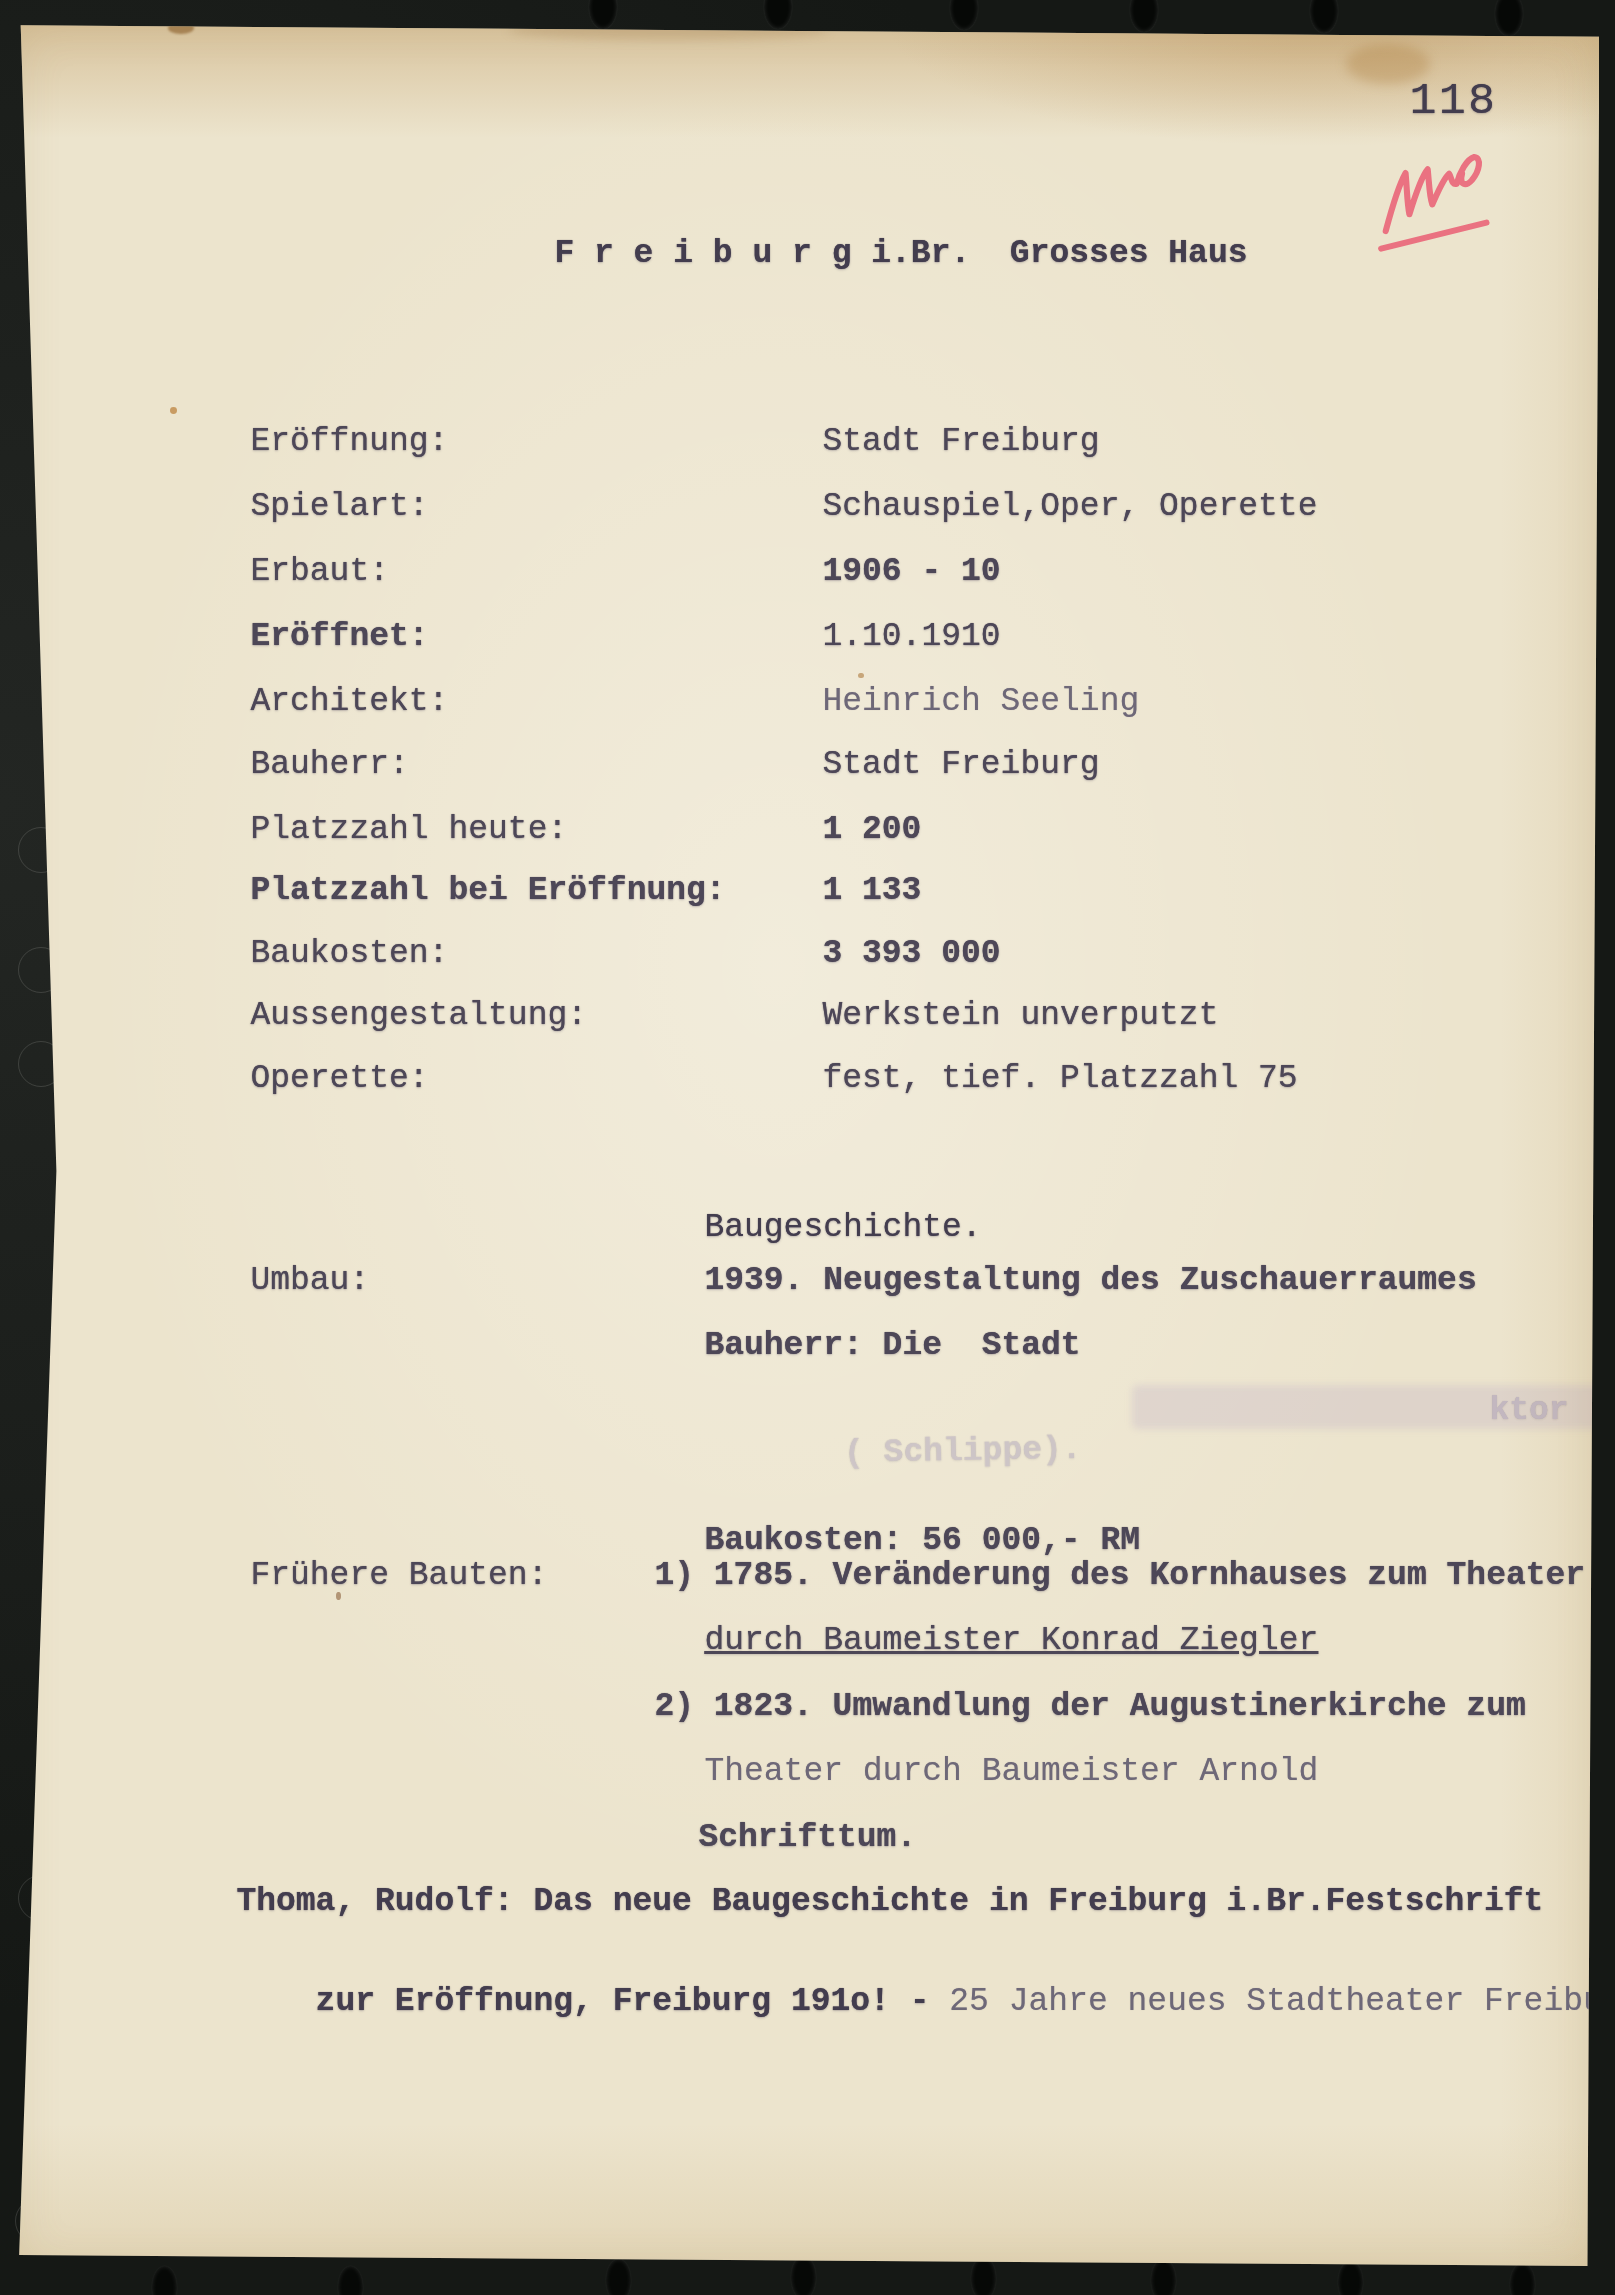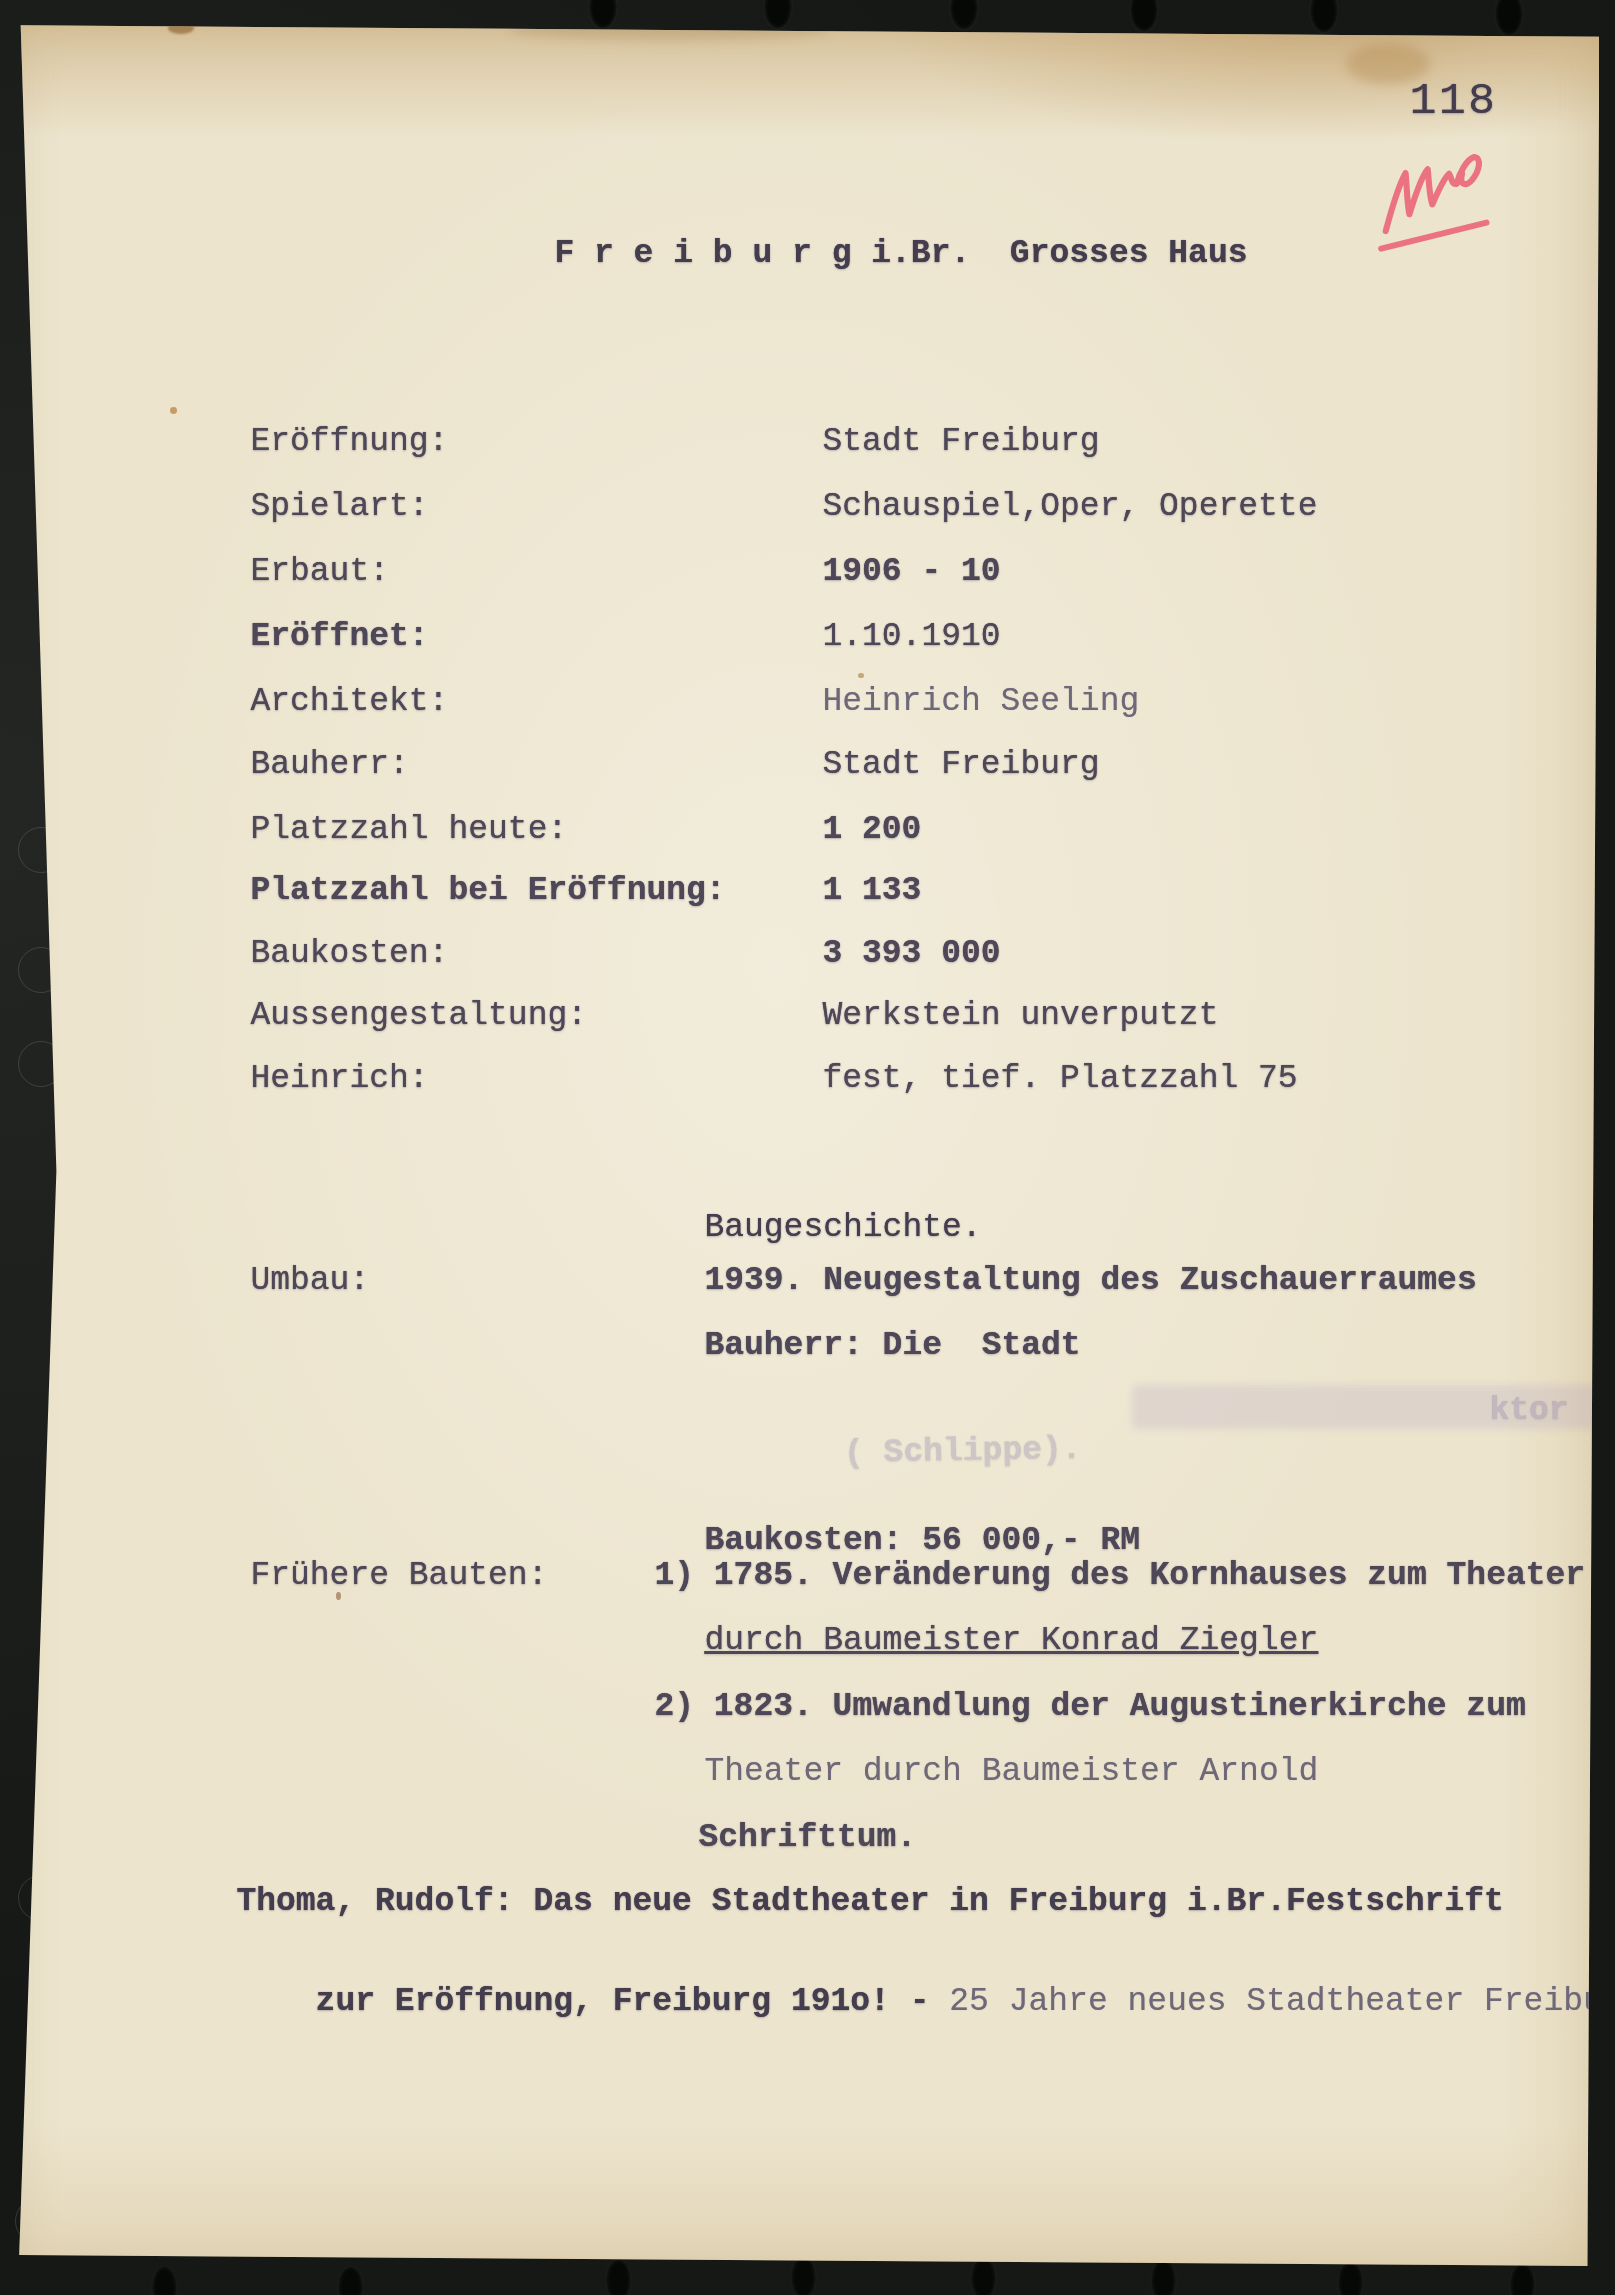--- a/index.html
+++ b/index.html
@@ -125,39 +125,39 @@
   </div>
   <div>
     <span class="tw" style="left:232px;top:914px;">Baukosten:</span>
     <span class="tw bold" style="left:804px;top:914px;">3 393 000</span>
   </div>
   <div>
     <span class="tw" style="left:232px;top:976px;">Aussengestaltung:</span>
     <span class="tw" style="left:804px;top:976px;">Werkstein unverputzt</span>
   </div>
   <div>
-    <span class="tw" style="left:232px;top:1039px;">Heinrich:</span>
+    <span class="tw" style="left:232px;top:1039px;">Operette:</span>
     <span class="tw" style="left:804px;top:1039px;">fest, tief. Platzzahl 75</span>
   </div>
 
   <div class="tw dark" style="left:686px;top:1188px;">Baugeschichte.</div>
   <div class="tw" style="left:232px;top:1241px;">Umbau:</div>
   <div class="tw bold" style="left:686px;top:1241px;">1939. Neugestaltung des Zuschauerraumes</div>
   <div class="tw bold" style="left:686px;top:1306px;">Bauherr: Die  Stadt</div>
   <div class="smudge"></div>
   <div class="tw ghost" style="left:1471px;top:1371px;">ktor</div>
   <div class="tw ghost" style="left:826px;top:1412px;transform:rotate(-1deg);">( Schlippe).</div>
   <div class="tw bold" style="left:686px;top:1501px;">Baukosten: 56 000,- RM</div>
 
   <div class="tw" style="left:232px;top:1536px;">Frühere Bauten:</div>
   <div class="tw bold" style="left:636px;top:1536px;">1) 1785. Veränderung des Kornhauses zum Theater</div>
   <div class="tw" style="left:686px;top:1601px;text-decoration:underline;">durch Baumeister Konrad Ziegler</div>
   <div class="tw bold" style="left:636px;top:1667px;">2) 1823. Umwandlung der Augustinerkirche zum</div>
   <div class="tw light" style="left:686px;top:1732px;">Theater durch Baumeister Arnold</div>
 
   <div class="tw bold" style="left:680px;top:1798px;">Schrifttum.</div>
-  <div class="tw dark bold" style="left:218px;top:1862px;">Thoma, Rudolf: Das neue Stadtheater in Freiburg i.Br.Festschrift</div>
+  <div class="tw dark bold" style="left:218px;top:1862px;">Thoma, Rudolf: Das neue Baugeschichte in Freiburg i.Br.Festschrift</div>
   <div class="tw" style="left:218px;top:1927px;">
     <span class="dark bold">zur Eröffnung, Freiburg 191o! - </span><span class="light">25 Jahre neues Stadtheater Freiburg</span>
   </div>
 
 </div>
 
 
 </body></html>

